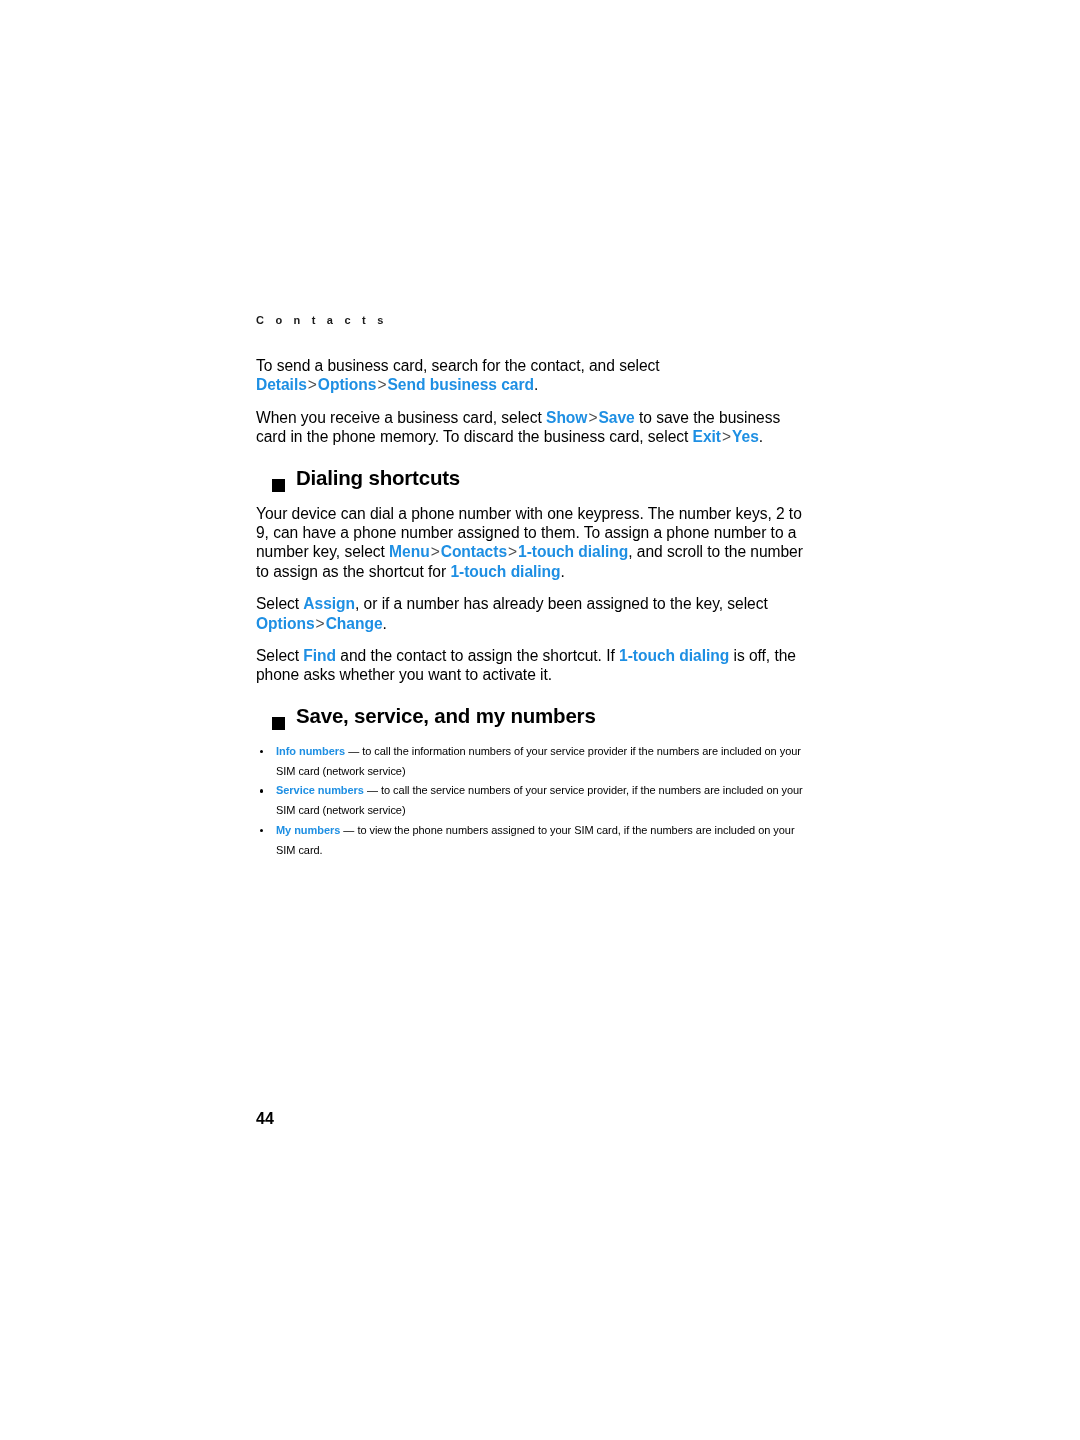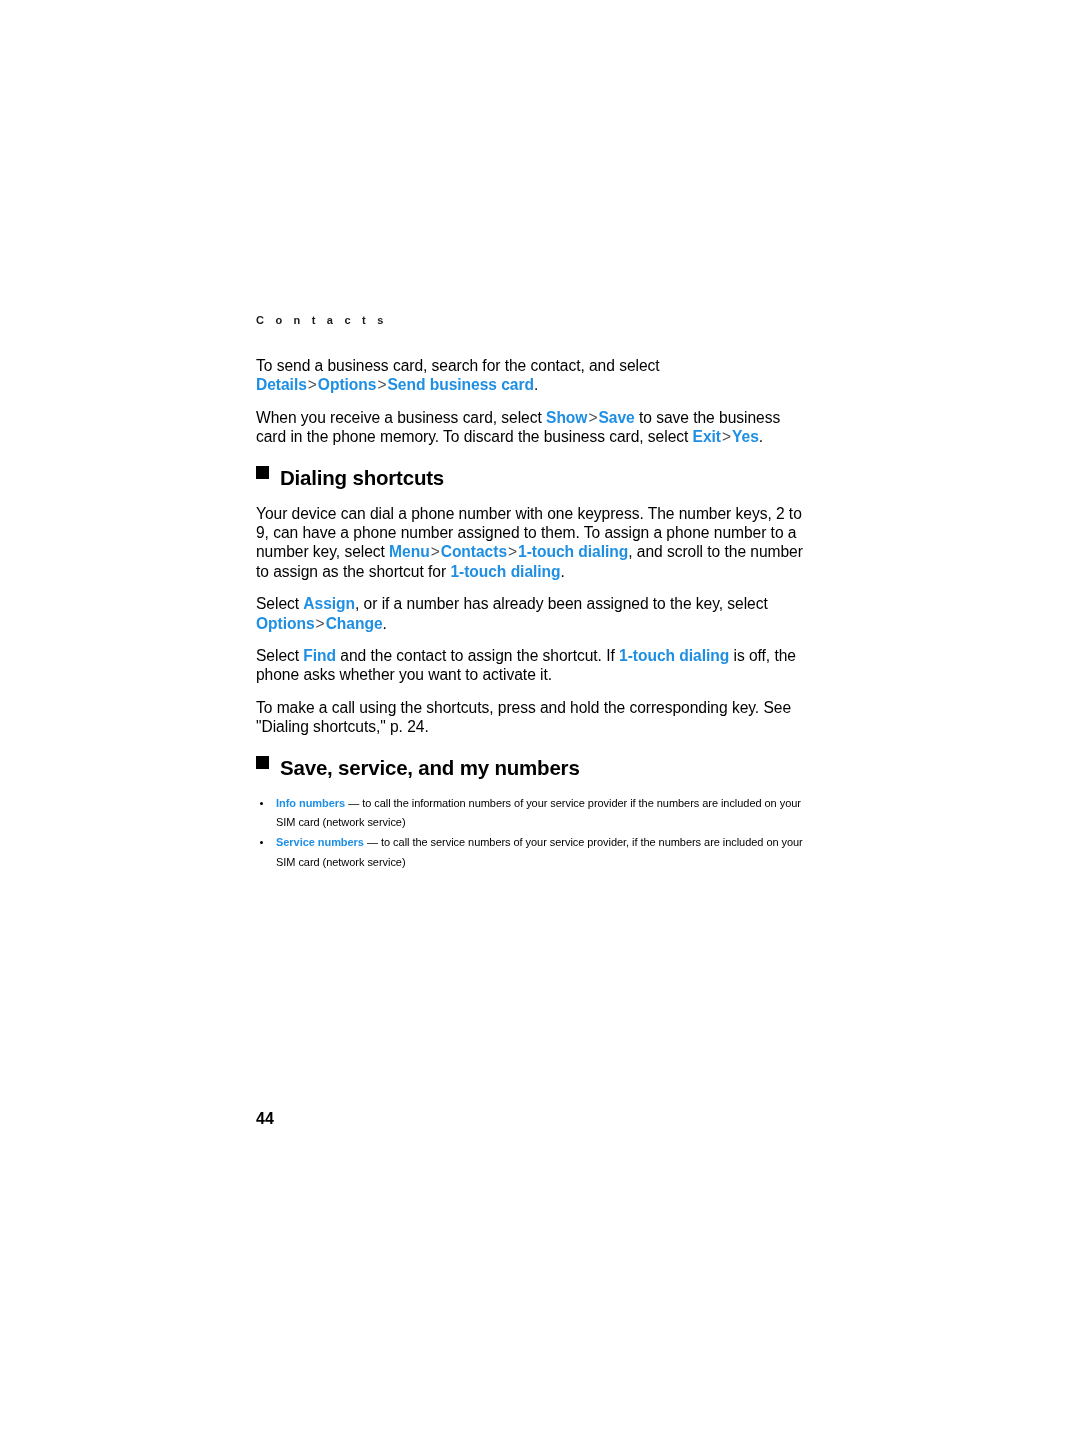--- a/index.html
+++ b/index.html
@@ -47,28 +47,28 @@
   p.para {
     margin: 0 0 13px 0;
     font-size: 15.6px;
     line-height: 19.4px;
     color: #000;
     letter-spacing: -0.05px;
   }
 
   
   h2.section-heading {
-    margin: 18px 0 13px 0;
+    margin: 18px 0 13px 16px;
     font-size: 20.5px;
     line-height: 26px;
     font-weight: bold;
     color: #000;
     letter-spacing: -0.2px;
     display: flex;
-    align-items: flex-start;
+    align-items: flex-end;
   }
   h2.section-heading .sq {
     display: inline-block;
     width: 13px;
     height: 13px;
     background: #000;
     margin-right: 11px;
     flex: none;
     position: relative;
     top: 1px;
@@ -139,32 +139,32 @@
         <span class="sq"></span>
         <span>Dialing shortcuts</span>
       </h2>
 
     <p class="para"><span>Your device can dial a phone number with one keypress. The number keys, 2 to 9, can have a phone number assigned to them. To assign a phone number to a number key, select </span><span class="ui">Menu</span><span class="sep">&gt;</span><span class="ui">Contacts</span><span class="sep">&gt;</span><span class="ui">1-touch dialing</span><span>, and scroll to the number to assign as the shortcut for </span><span class="ui">1-touch dialing</span><span>.</span></p>
 
     <p class="para"><span>Select </span><span class="ui">Assign</span><span>, or if a number has already been assigned to the key, select </span><span class="ui">Options</span><span class="sep">&gt;</span><span class="ui">Change</span><span>.</span></p>
 
     <p class="para"><span>Select </span><span class="ui">Find</span><span> and the contact to assign the shortcut. If </span><span class="ui">1-touch dialing</span><span> is off, the phone asks whether you want to activate it.</span></p>
 
-    <p class="para">To make a call using the shortcuts, press and hold the corresponding key. See "Dialing shortcuts," p. 24.</p>
 
     <h2 class="section-heading">
         <span class="sq"></span>
         <span>Save, service, and my numbers</span>
       </h2>
 
 
     <ul class="bullets">
       <li><span class="dot"></span><span class="ui">Info numbers</span><span class="dash"> — </span><span> to call the information numbers of your service provider if the numbers are included on your SIM card (network service)</span></li>
 
       <li><span class="dot"></span><span class="ui">Service numbers</span><span class="dash"> — </span><span>to call the service numbers of your service provider, if the numbers are included on your SIM card (network service)</span></li>
 
+      <li><span class="dot"></span><span class="ui">My numbers</span><span class="dash"> — </span><span> to view the phone numbers assigned to your SIM card, if the numbers are included on your SIM card.</span></li>
     </ul>
 
   </div>
 
   <div class="folio">44</div>
 
 </div>
 
 </body></html>

